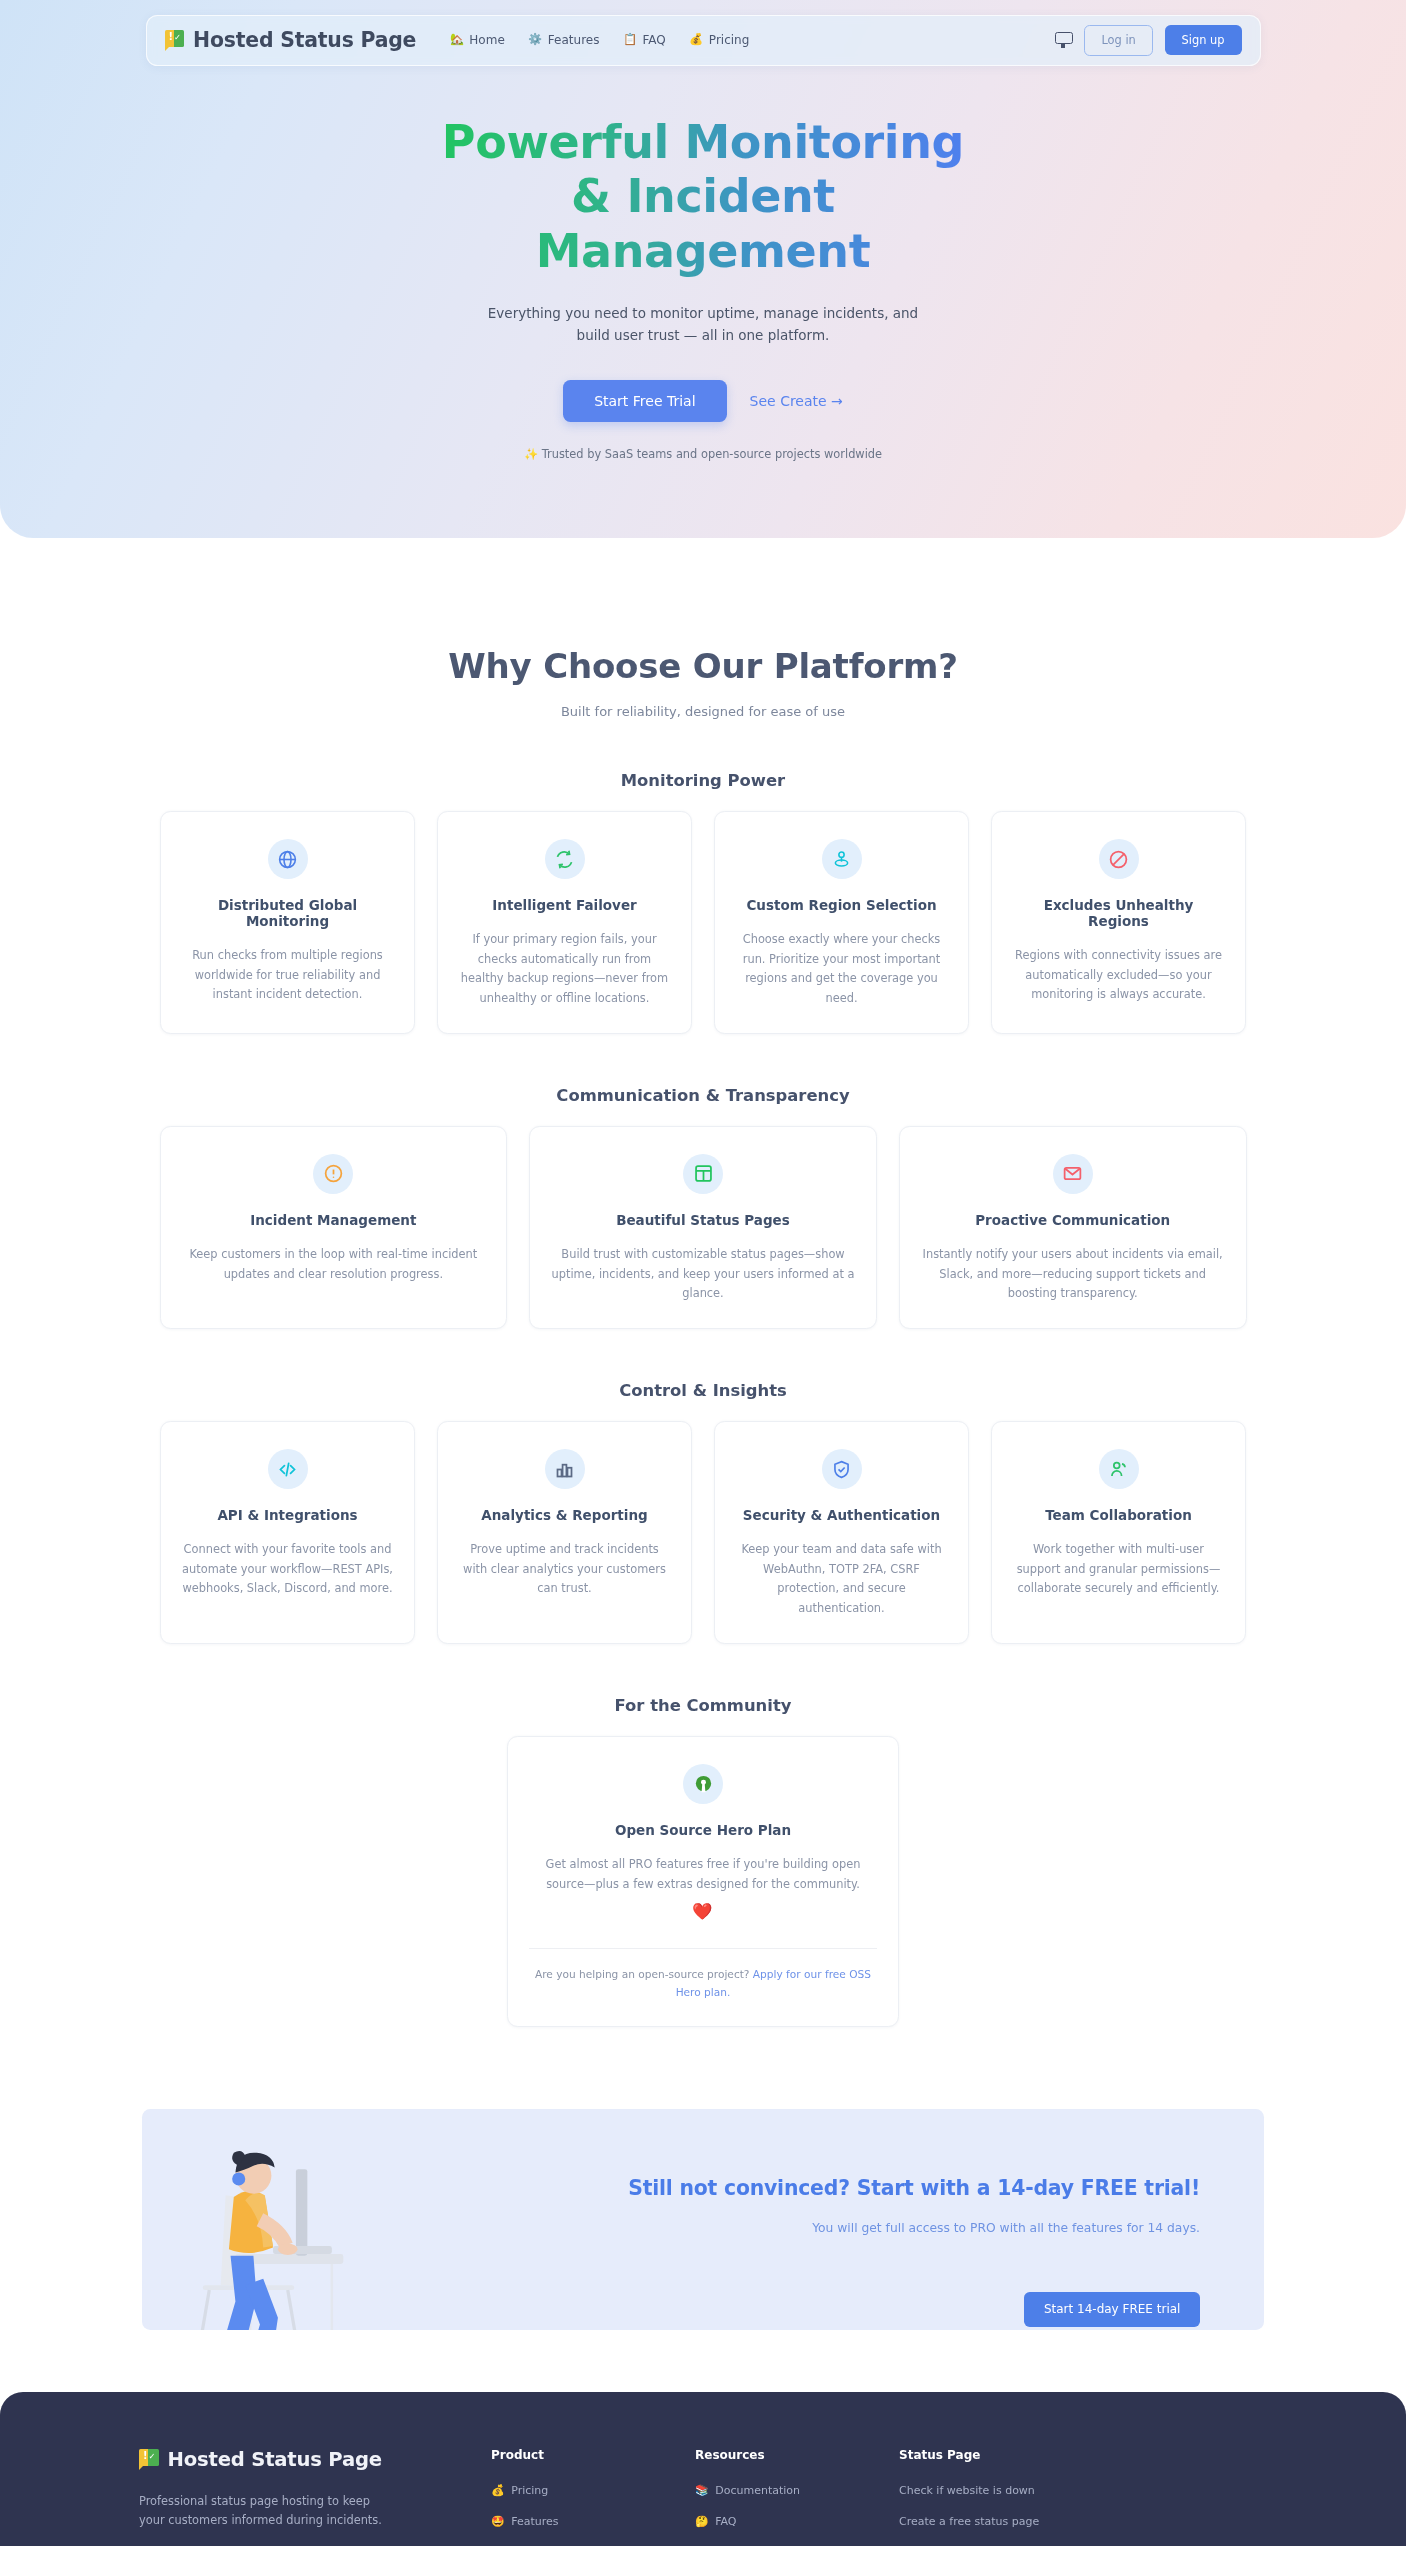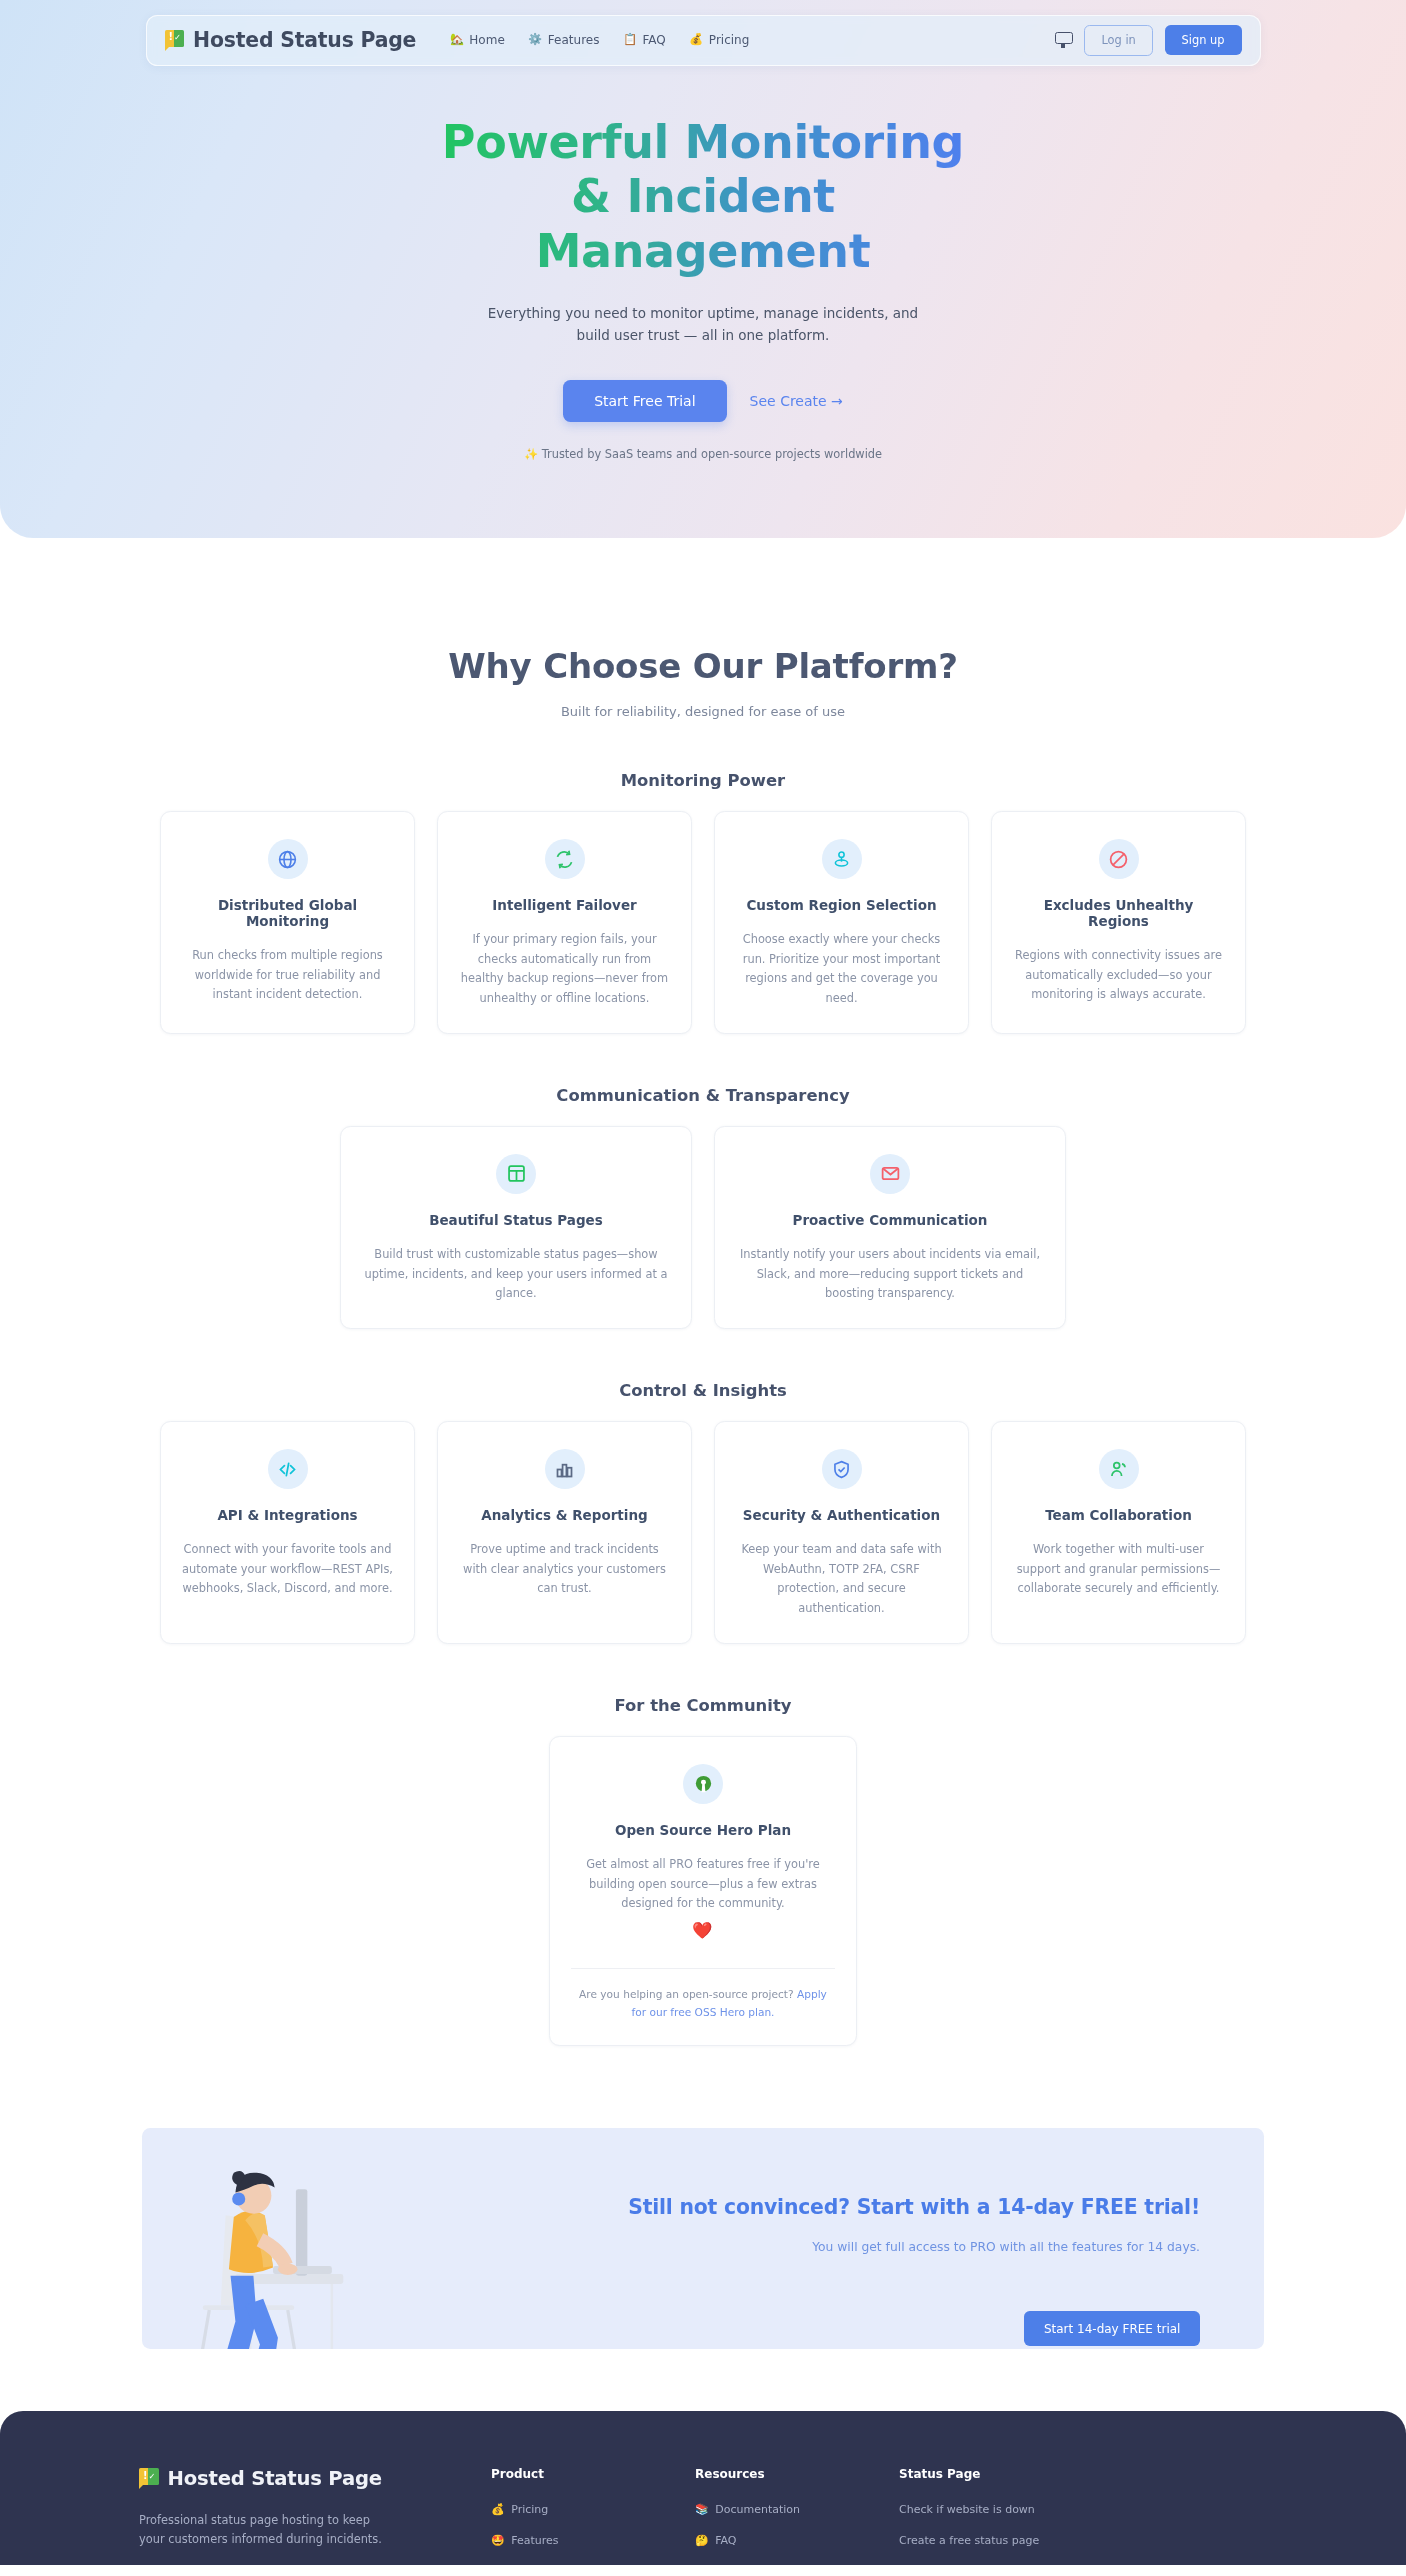--- a/index.html
+++ b/index.html
@@ -106,21 +106,21 @@
   }
   .cards{display:flex;justify-content:center;gap:22px;}
   .card{
     background:#fff;border:0.8px solid #eceff4;border-radius:10.6px;
     padding:27px 21px 24.5px;text-align:center;
     box-shadow:0 0.8px 2.5px rgba(60,80,120,.05);
     display:flex;flex-direction:column;align-items:center;
   }
   .card.c4{width:255px;min-height:222px;}
   .card.c3{width:352px;min-height:199px;}
-  .card.c1{width:308px;min-height:258px;}
+  .card.c1{width:392px;min-height:258px;}
   .ico-wrap{
     width:40px;height:40px;border-radius:50%;background:#e2effc;
     display:flex;align-items:center;justify-content:center;margin-bottom:18px;
   }
   .ico-wrap svg{display:block;}
   .card-title{font-size:13.5px;font-weight:700;color:#40506b;margin-bottom:17px;}
   .card-desc{font-size:11.4px;line-height:1.72;color:#8b94a7;}
 
   
   .oss-emoji{font-size:16.4px;display:block;margin-top:3.3px;}
@@ -284,20 +284,31 @@
           <div class="card-title">Excludes Unhealthy Regions</div>
           <div class="card-desc">Regions with connectivity issues are automatically excluded—so your monitoring is always accurate.</div>
         </div>
       </div>
     </div>
 
     <div class="group">
       <h3 class="group-title">Communication &amp; Transparency</h3>
       <div class="cards">
 
+        <div class="card c3">
+          <span class="ico-wrap">
+            <svg width="21" height="21" viewBox="0 0 24 24" fill="none" stroke="#f5a33c" stroke-width="2">
+              <circle cx="12" cy="12" r="9"></circle>
+                <line x1="12" y1="7.5" x2="12" y2="13"></line>
+                <circle cx="12" cy="16.3" r=".9" fill="#f5a33c" stroke="none"></circle>
+            </svg>
+          </span>
+          <div class="card-title">Incident Management</div>
+          <div class="card-desc">Keep customers in the loop with real-time incident updates and clear resolution progress.</div>
+        </div>
 
         <div class="card c3">
           <span class="ico-wrap">
             <svg width="21" height="21" viewBox="0 0 24 24" fill="none" stroke="#22c55e" stroke-width="2">
               <rect x="3.5" y="3.5" width="17" height="17" rx="2.2"></rect>
                 <line x1="3.5" y1="9" x2="20.5" y2="9"></line>
                 <line x1="12" y1="9" x2="12" y2="20.5"></line>
             </svg>
           </span>
           <div class="card-title">Beautiful Status Pages</div>

